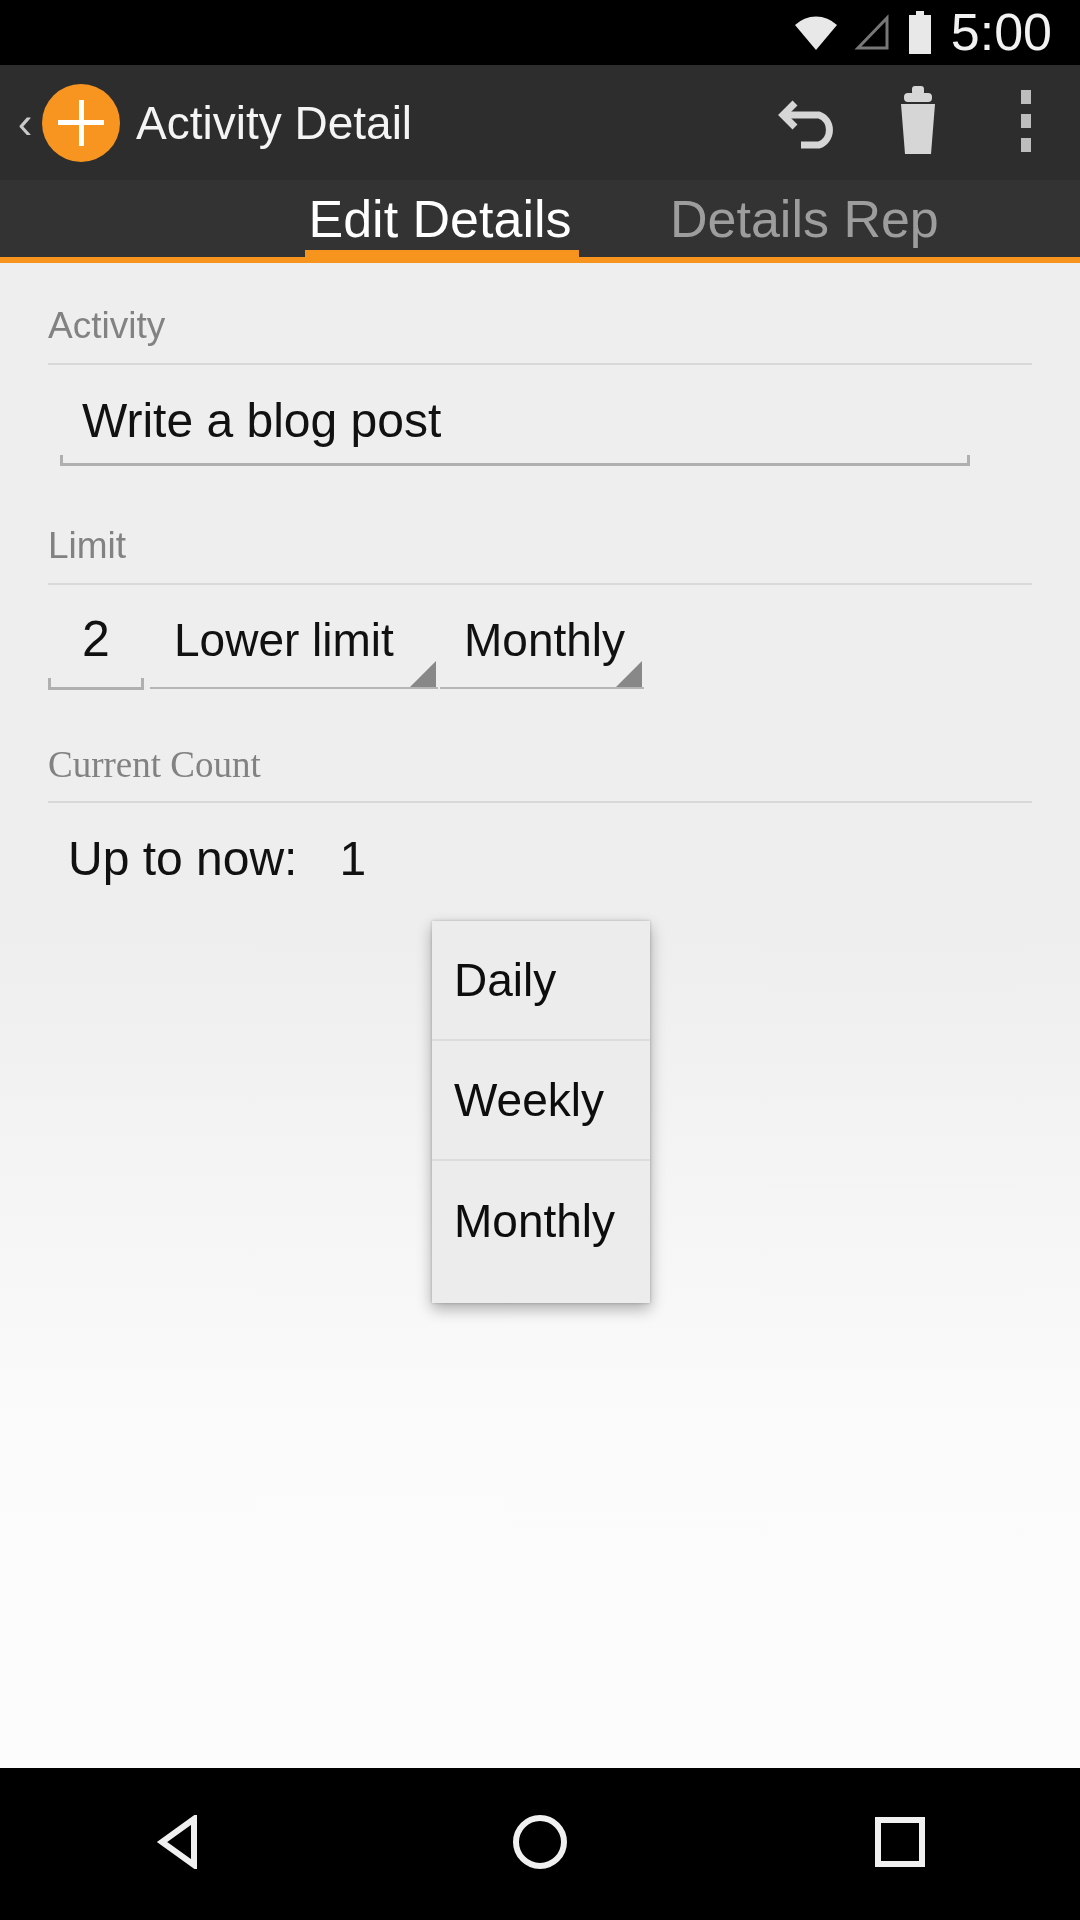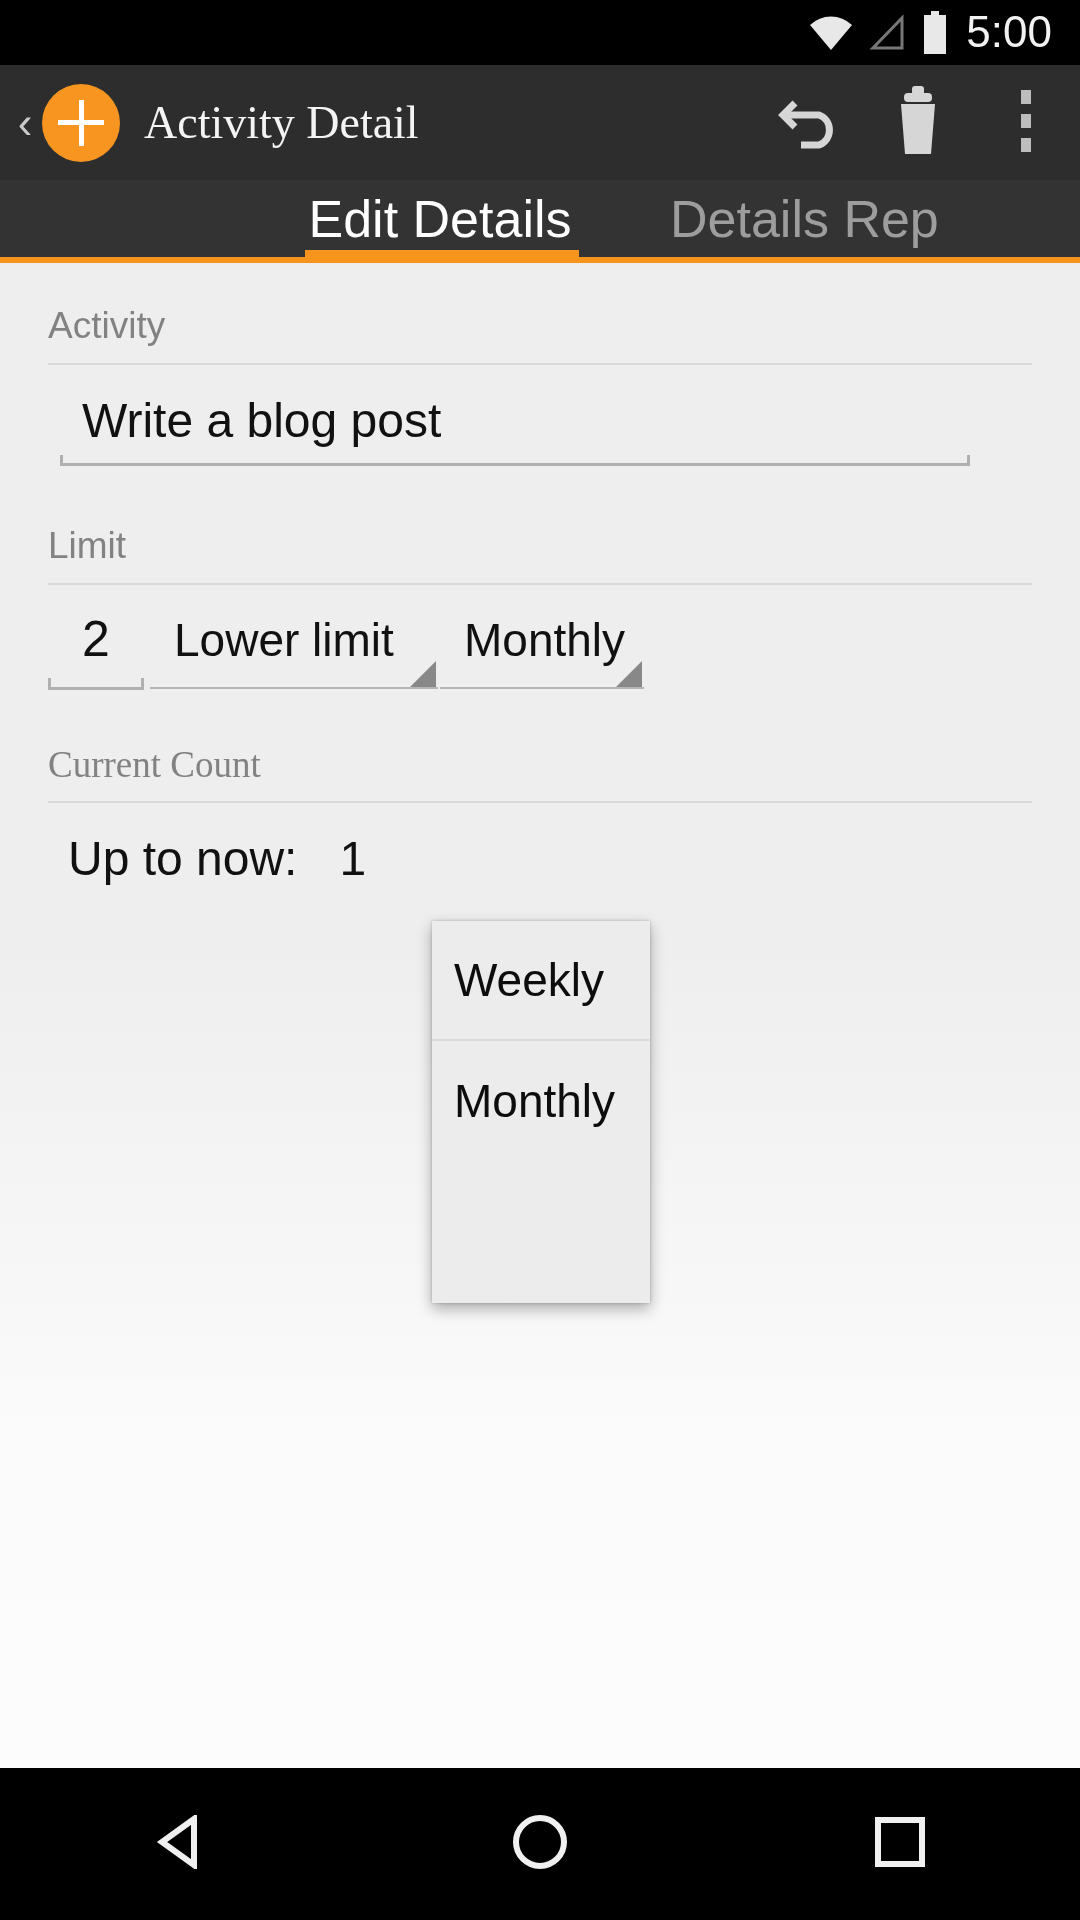--- a/index.html
+++ b/index.html
@@ -12,21 +12,21 @@
   }
 
   
   #status-bar{
     position:absolute; left:0; top:0; width:1080px; height:65px;
     background:#000; display:flex; align-items:center; justify-content:flex-end;
     padding-right:28px;
   }
   .sb-icon{ display:flex; align-items:center; justify-content:center; margin-left:14px; }
   #status-clock{
-    color:#f2f2f2; font-size:44px; letter-spacing:0px; margin-left:18px;
+    color:#f2f2f2; font-size:52px; letter-spacing:0px; margin-left:18px;
     font-family:"Liberation Sans", sans-serif; line-height:1;
     position:relative; top:-1px;
   }
 
   
   #action-bar{
     position:absolute; left:0; top:65px; width:1080px; height:115px;
     background:#2d2d2d; display:flex; align-items:center;
   }
   #back-chevron{
@@ -37,23 +37,22 @@
     width:78px; height:78px; border-radius:50%;
     background:#f79520; margin-left:2px;
     position:relative; flex:0 0 auto;
   }
   #app-logo::before, #app-logo::after{
     content:""; position:absolute; background:#ffffff;
   }
   #app-logo::before{ left:50%; top:16px; width:5px; height:46px; margin-left:-2.5px; }
   #app-logo::after{ top:50%; left:16px; height:5px; width:46px; margin-top:-2.5px; }
   #action-bar-title{
-    color:#f4f4f4; font-size:46px; margin-left:24px; white-space:nowrap;
+    color:#f4f4f4; font-size:46px; margin-left:16px; white-space:nowrap;
     font-weight:400;
-    font-family:Liberation Serif, serif;
   }
   #action-bar-actions{
     margin-left:auto; display:flex; align-items:center; height:100%;
   }
   .ab-btn{
     width:108px; height:115px; display:flex; align-items:center; justify-content:center;
   }
 
   
   #tab-bar{
@@ -270,20 +269,21 @@
     </div>
   </div>
 
   <div class="section-label" id="count-label">Current Count</div>
   <div class="section-rule" id="count-rule"></div>
   <div id="count-value">
     <span>Up to now:</span><span class="count-num">1</span>
   </div>
 
   <div id="dropdown-popup">
+    <div class="dropdown-item">Daily</div>
     <div class="dropdown-item">Weekly</div>
     <div class="dropdown-item">Monthly</div>
   </div>
 
 </div>
 
 <div id="nav-bar">
   <span class="nav-btn">
     <span>
       <svg width="52" height="54" viewBox="0 0 52 54">

